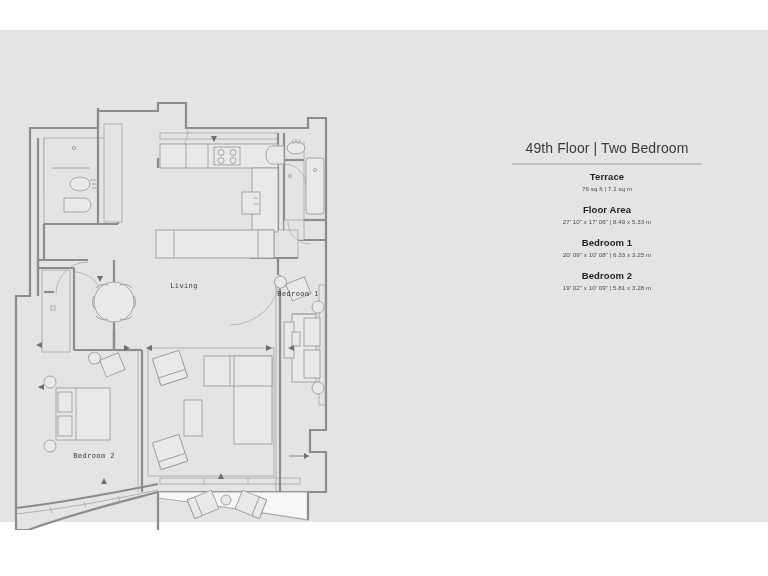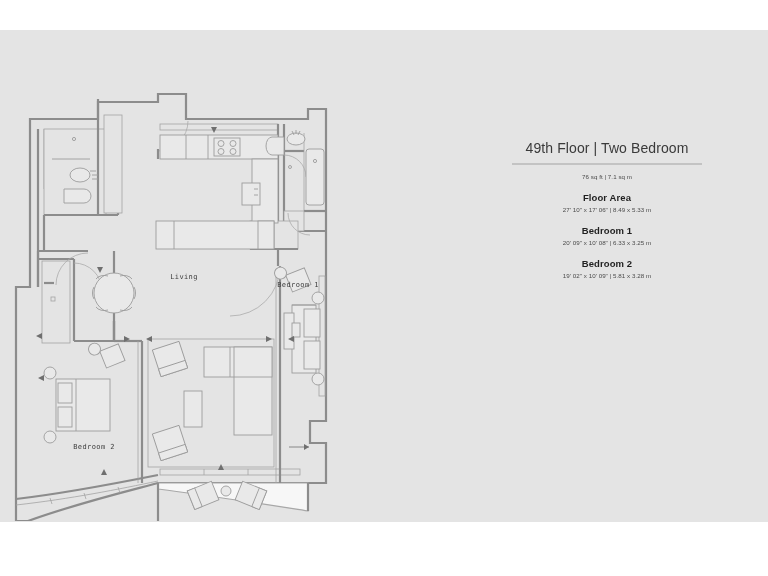--- a/index.html
+++ b/index.html
@@ -11,21 +11,21 @@
   }
   #stage{position:relative;width:768px;height:576px;background:#ffffff;}
 
   
   .canvas-band{
     position:absolute;left:0;top:30px;width:768px;height:492px;
     background:#e4e4e4;
   }
 
   
-  .plan-wrap{position:absolute;left:8px;top:91px;width:340px;height:430px;}
+  .plan-wrap{position:absolute;left:8px;top:100px;width:340px;height:430px;}
   .plan-wrap svg{display:block;}
 
   
   .spec{
     position:absolute;left:512px;top:140px;width:190px;
     text-align:center;color:#2f2f2f;
   }
   .spec .floor-line{
     font-size:14px;letter-spacing:.1px;color:#3a3a3a;
     padding-bottom:7px;
@@ -297,20 +297,21 @@
 
     <div class="floor-line">49th Floor | Two Bedroom</div>
 
     <hr>
 
 
     <hr>
 
 
     <div class="spec-row tight">
+      <div class="lbl">Terrace</div>
       <div class="val">76 sq ft | 7.1 sq m</div>
     </div>
 
     <div class="spec-row tight">
       <div class="lbl">Floor Area</div>
       <div class="val">27' 10" x 17' 06" | 8.49 x 5.33 m</div>
     </div>
 
     <div class="spec-row tight">
       <div class="lbl">Bedroom 1</div>

